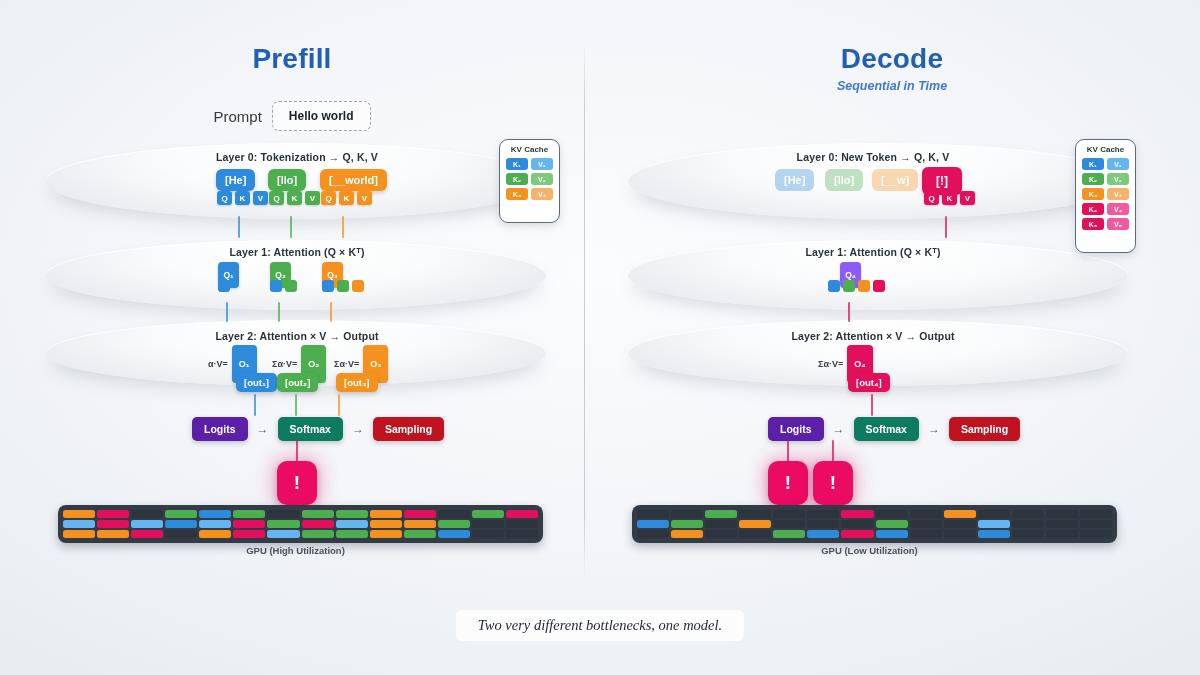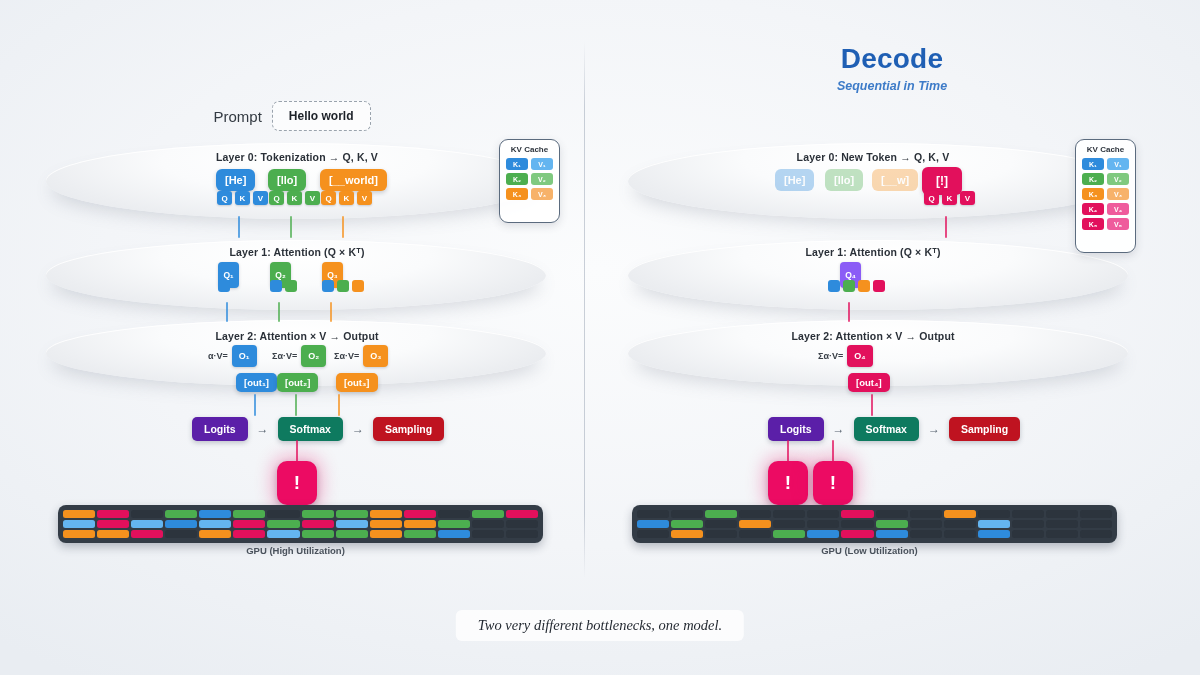--- a/index.html
+++ b/index.html
@@ -75,21 +75,21 @@
     position:absolute;border-radius:4px;color:#fff;font-size:8.5px;font-weight:700;
     width:21px;height:26px;display:flex;align-items:center;justify-content:center;
     box-shadow:0 1px 3px rgba(40,50,70,.22);
   }
   .attn-sq{position:absolute;display:flex;gap:3px;}
   .attn-sq i{width:12px;height:12px;border-radius:3px;display:block;}
 
   .ov-row{position:absolute;display:flex;align-items:center;gap:4px;font-size:9px;color:#3a4048;font-weight:600;}
   .ov-chip{
     border-radius:4px;color:#fff;font-size:9px;font-weight:700;
-    padding:6px 7px;box-shadow:0 1px 3px rgba(40,50,70,.22);
+    padding:14px 7px;box-shadow:0 1px 3px rgba(40,50,70,.22);
   }
 
   .outtok{
     position:absolute;border-radius:5px;color:#fff;font-size:9.5px;font-weight:700;
     padding:4px 8px;box-shadow:0 2px 4px rgba(40,50,70,.22);
   }
 
   
   .conn{position:absolute;width:1.6px;border-radius:2px;opacity:.75;}
 
@@ -142,20 +142,21 @@
     font-family:"Liberation Serif","DejaVu Serif",serif;
     font-style:italic;font-size:14.5px;color:#252b33;white-space:nowrap;
   }
 </style>
 </head>
 <body>
 
 <div class="stage">
   <div class="divider"></div>
   <div class="panel left" id="panel-prefill">
+      <div class="col-title">Prefill</div>
       <div class="prompt-row">
         <span class="prompt-label">Prompt</span>
         <div class="prompt-box">Hello world</div>
       </div>
       <div class="slab l" style="top: 143px; height: 76px; left: 46px;"></div>
       <div class="slab l" style="top: 240px; height: 70px; left: 46px;"></div>
       <div class="slab l" style="top: 320px; height: 66px; left: 46px;"></div>
       <div class="layer-caption" style="top: 151px; left: 97px;">Layer 0: Tokenization → Q, K, V</div>
       <div class="layer-caption" style="top: 246px; left: 97px;">Layer 1: Attention (Q × Kᵀ)</div>
       <div class="layer-caption" style="top: 330px; left: 97px;">Layer 2: Attention × V → Output</div>

